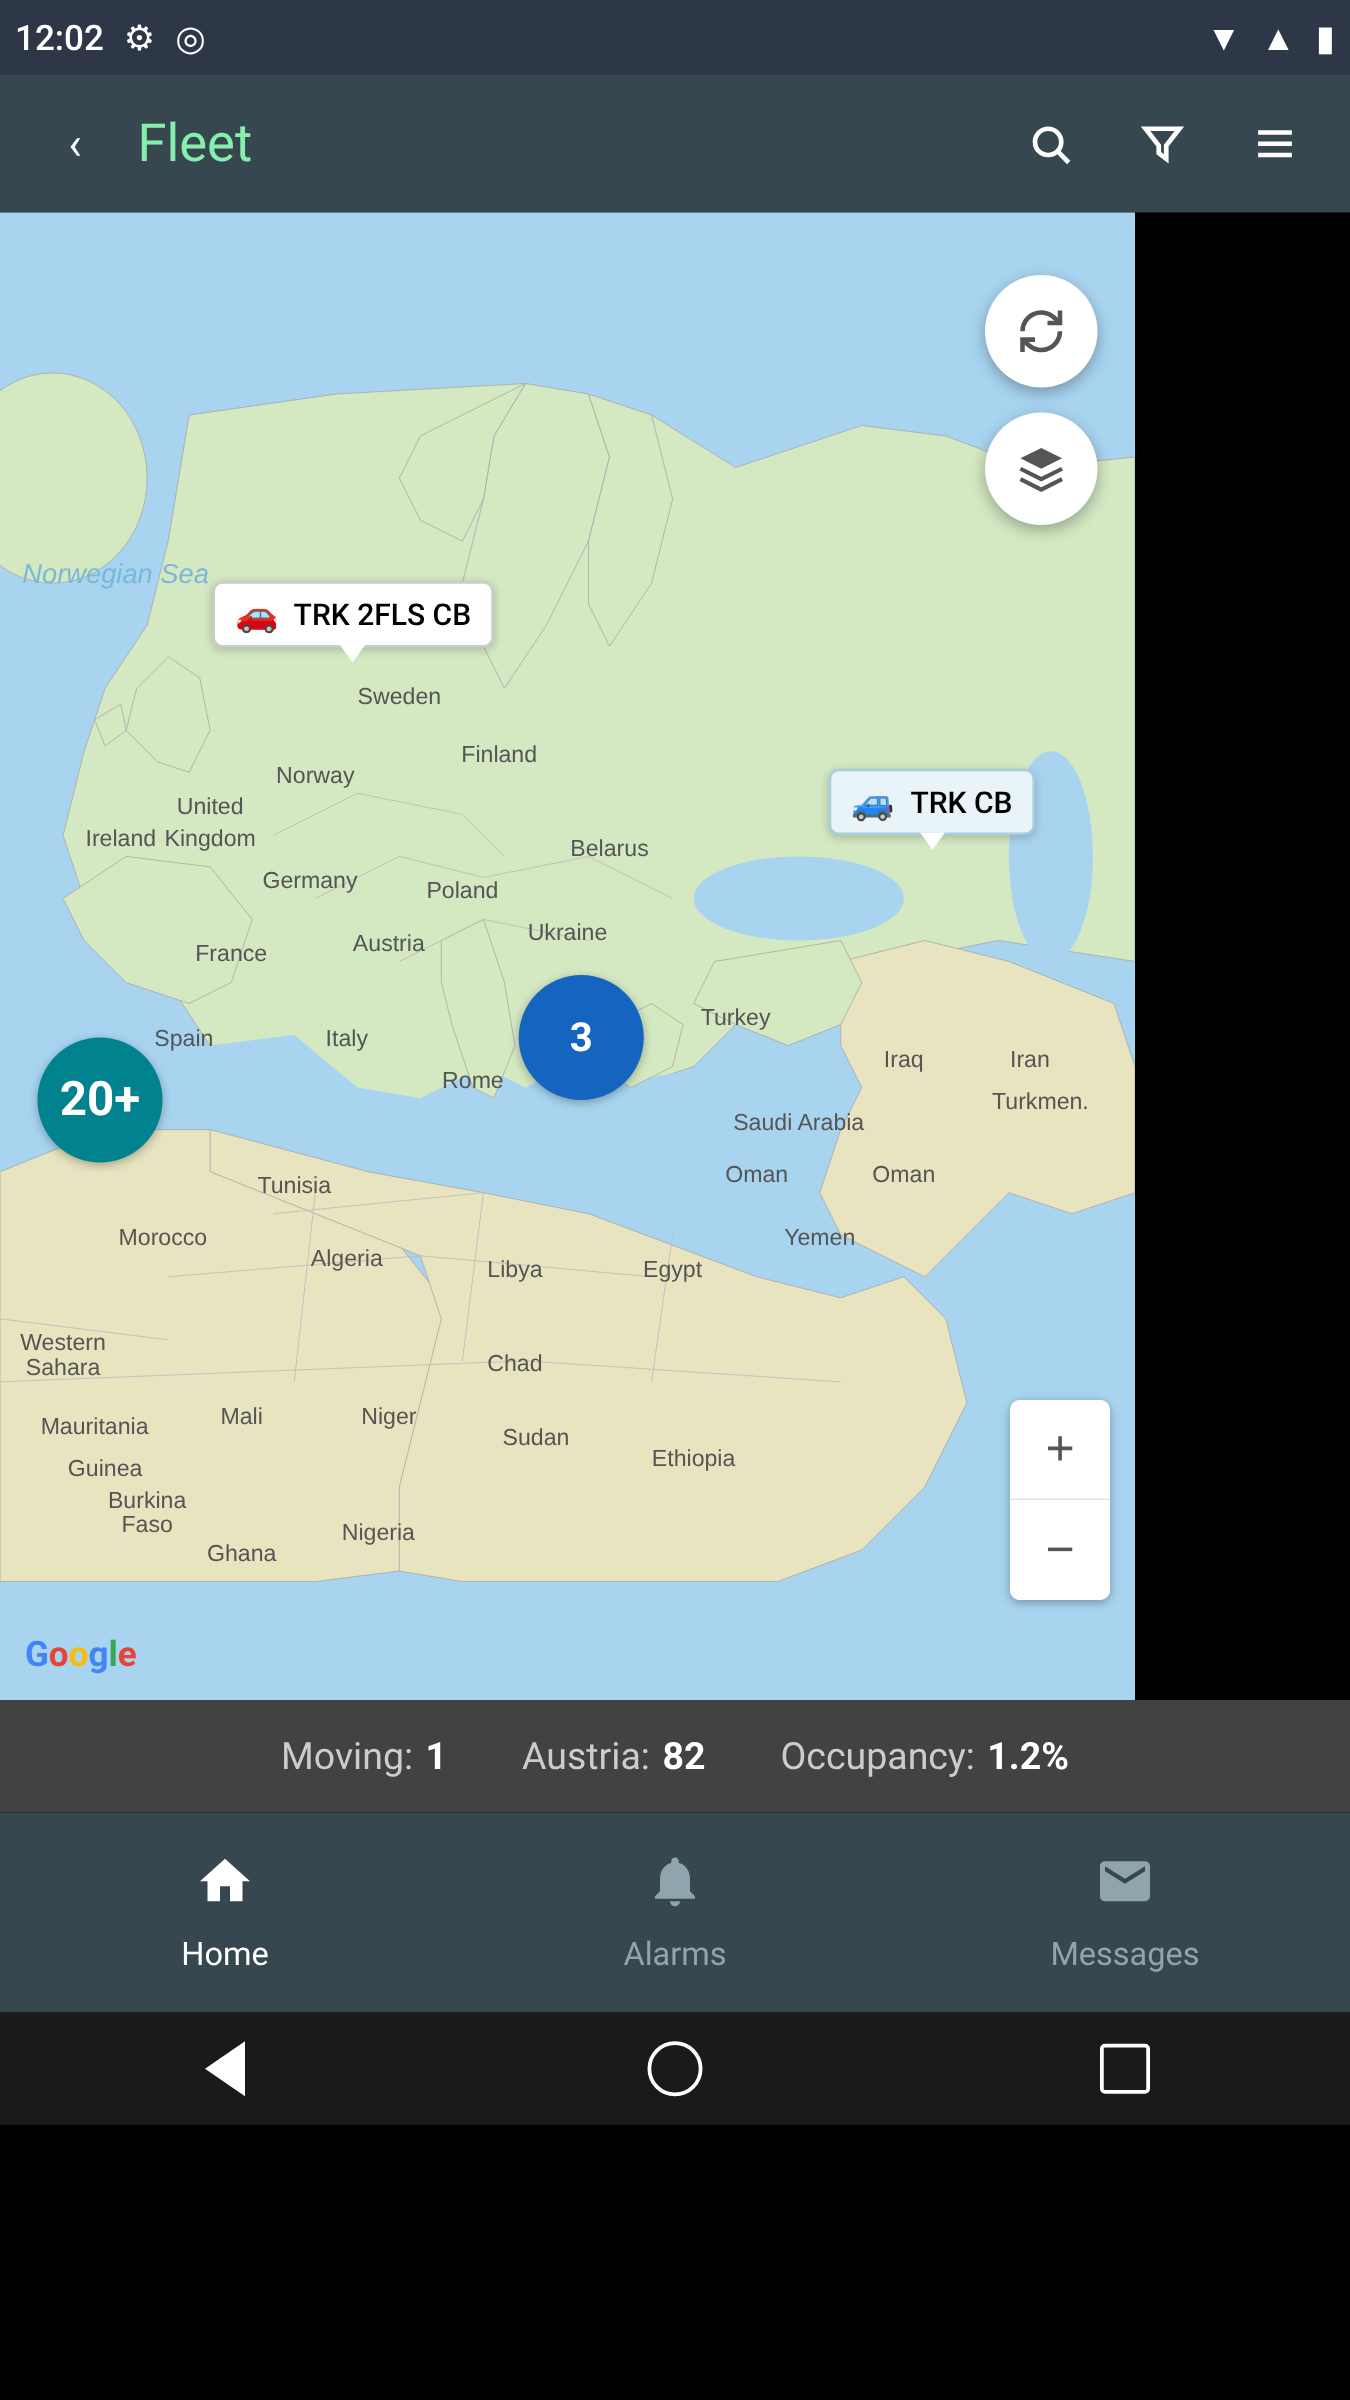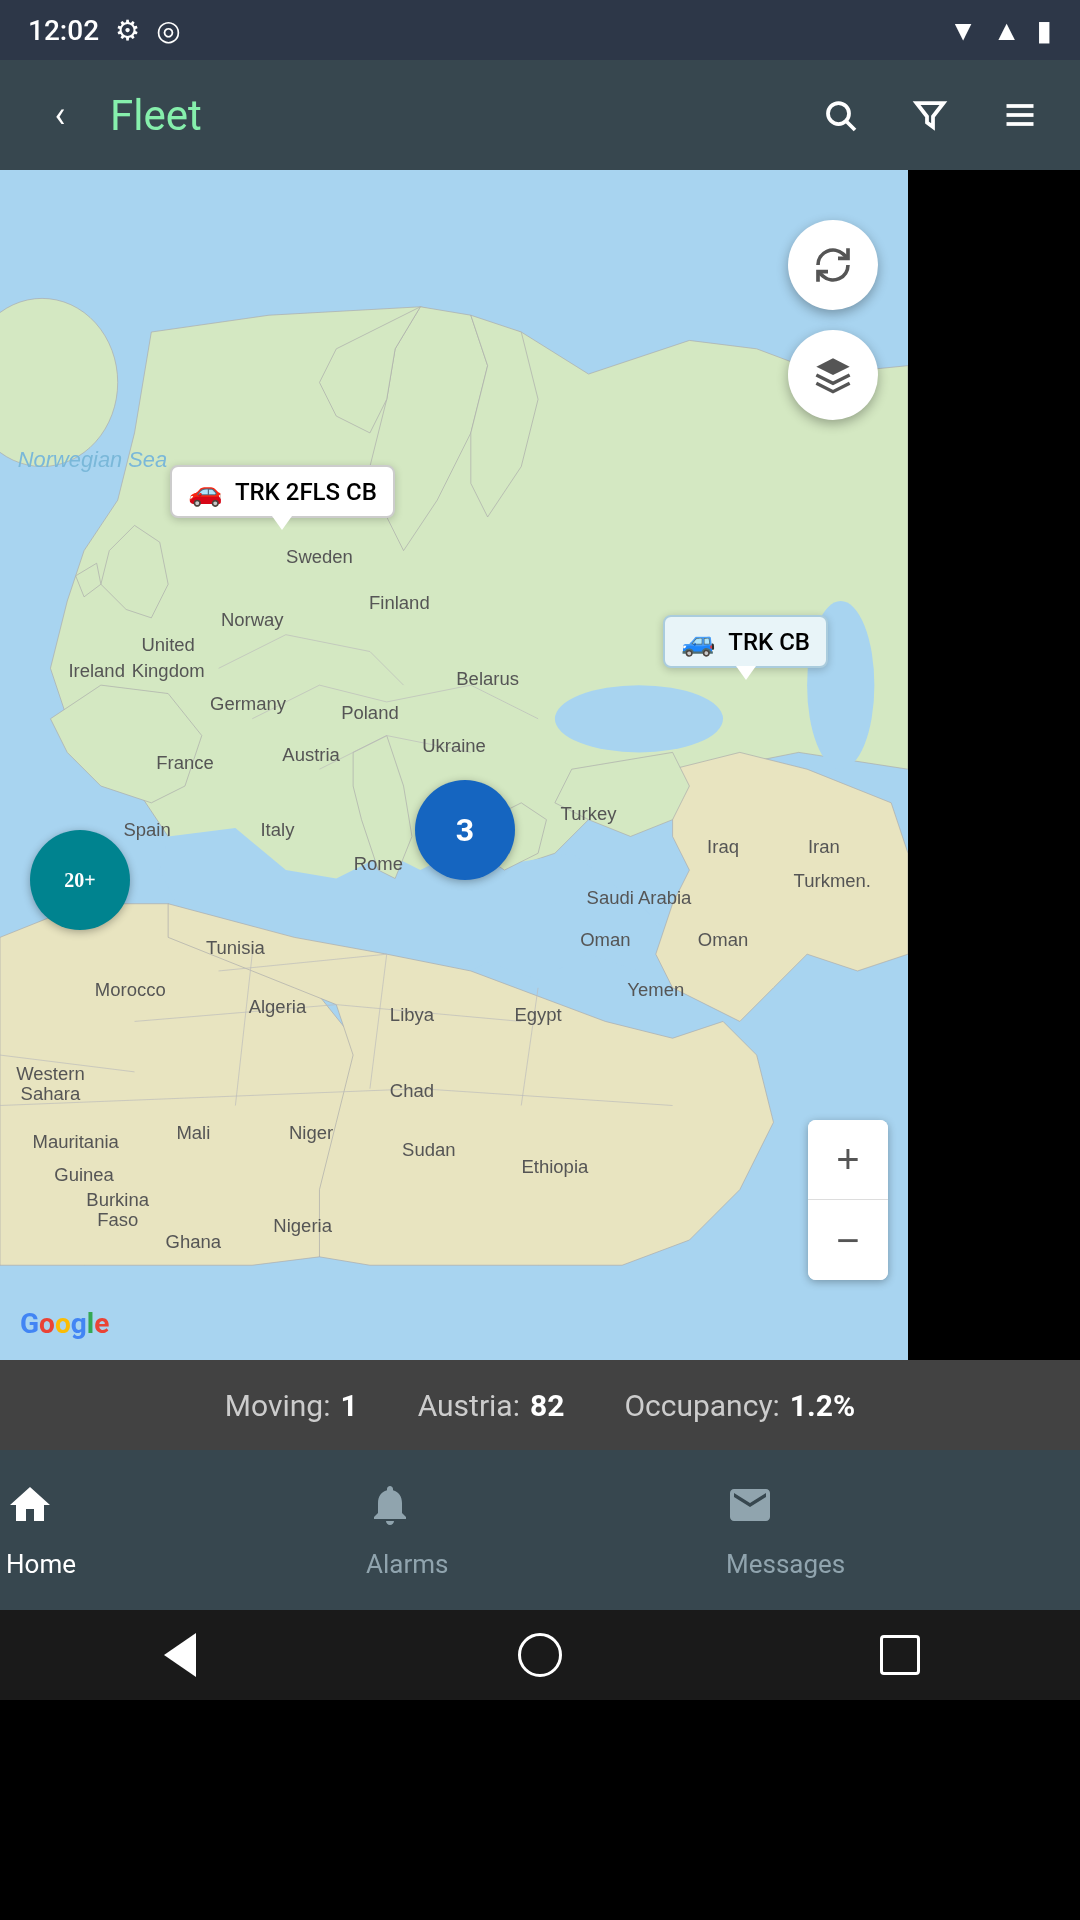--- a/index.html
+++ b/index.html
@@ -13,21 +13,21 @@
     }
 
     
     #status-bar {
       width: 1080px;
       height: 60px;
       background: #2d3748;
       display: flex;
       align-items: center;
       justify-content: space-between;
-      padding: 0 28px;
+      padding: 0 12px;
       color: white;
       font-size: 28px;
       font-weight: 500;
     }
     .status-left { display: flex; align-items: center; gap: 16px; }
     .status-right { display: flex; align-items: center; gap: 16px; }
 
     
     #app-bar {
       width: 1080px;
@@ -164,22 +164,21 @@
       font-size: 32px;
       font-weight: bold;
       box-shadow: 0 2px 8px rgba(0,0,0,0.3);
     }
     #cluster-20 {
       width: 100px;
       height: 100px;
       background: #00838f;
       top: 660px;
       left: 30px;
-      font-size: 20px;
-      font-family: Liberation Serif, serif;
+      font-size: 38px;
     }
     #cluster-3 {
       width: 100px;
       height: 100px;
       background: #1565c0;
       top: 610px;
       left: 415px;
     }
 
     
@@ -243,20 +242,21 @@
       width: 1080px;
       height: 160px;
       background: #37474f;
       display: flex;
       align-items: center;
     }
     .nav-item {
       flex: 1;
       display: flex;
       flex-direction: column;
+      align-items: center;
       justify-content: center;
       gap: 8px;
       cursor: pointer;
       color: #90a4ae;
       padding: 16px 6px;
     }
     .nav-item.active { color: white; }
     .nav-icon { font-size: 48px; }
     .nav-label { font-size: 26px; }
 

